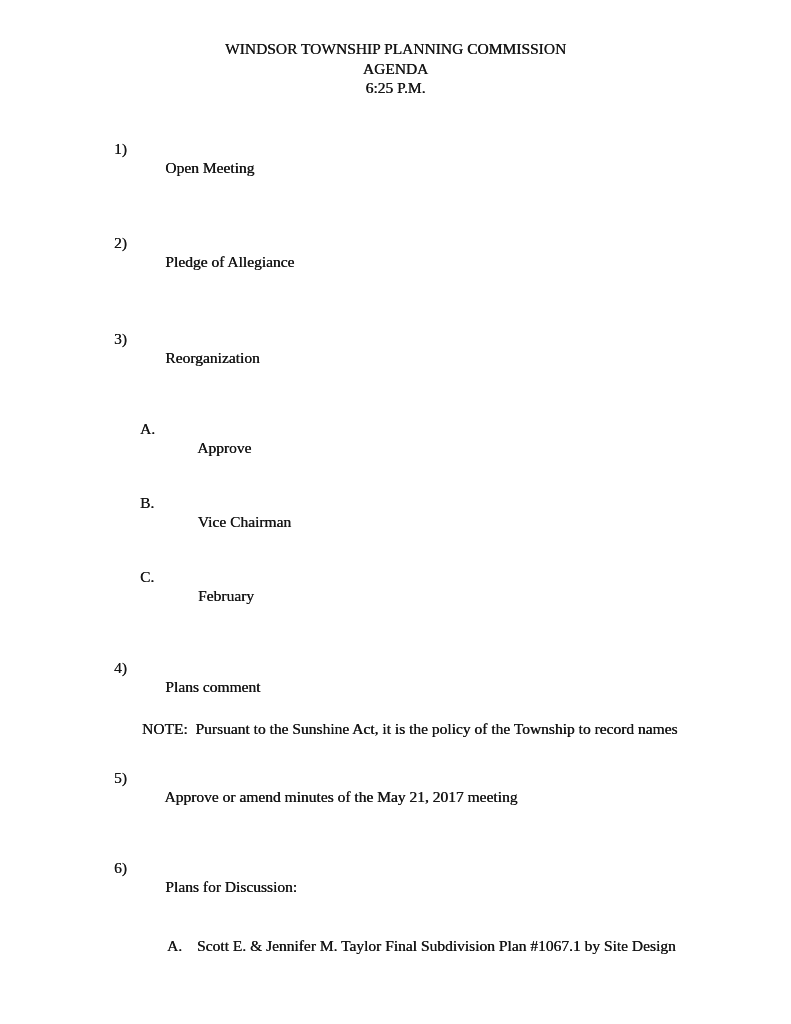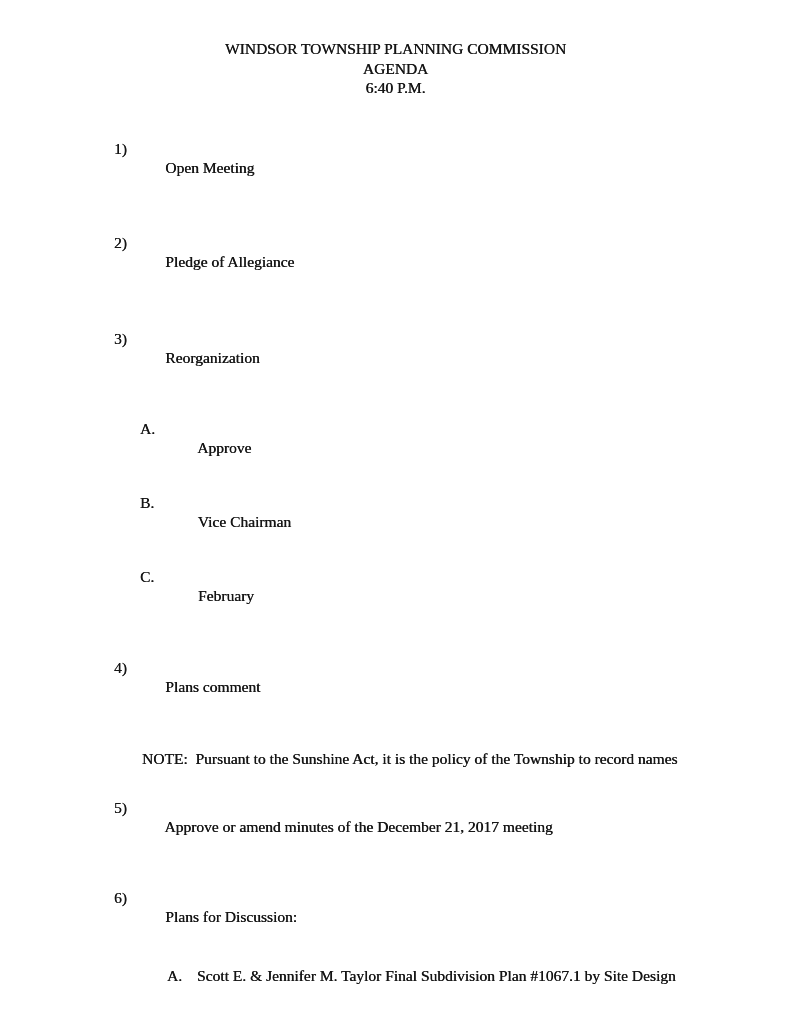--- a/index.html
+++ b/index.html
@@ -32,21 +32,21 @@
   .subplan.sp-6a{padding-left:197px;}  .sp-6a .letter{left:167px;}
 </style>
 </head>
 <body>
 
 <div class="doc">
 
   <header class="doc-header">
     <div class="t-line">WINDSOR TOWNSHIP PLANNING COMMISSION</div>
     <div class="t-line">AGENDA</div>
-    <div class="t-line">6:40 P.M.</div>
+    <div class="t-line">6:25 P.M.</div>
   </header>
 
   <main>
 
     <div class="item" style="margin-top:22px">
       <span class="num">1)</span>
       <span class="txt">Open Meeting</span>
     </div>
 
     <div class="item" style="margin-top:18px">
@@ -72,27 +72,27 @@
         <span class="letter">C.</span>
         <span>February</span>
       </div>
     </div>
 
     <div class="item" style="margin-top:15px">
       <span class="num">4)</span>
       <span class="txt">Plans comment</span>
     </div>
 
-    <div class="note" style="margin-top:34px">
+    <div class="note" style="margin-top:4px">
       <div class="n-line">NOTE:  Pursuant to the Sunshine Act, it is the policy of the Township to record names</div>
     </div>
 
     <div class="item" style="margin-top:10px">
       <span class="num">5)</span>
-      <span class="txt">Approve or amend minutes of the December 21, 2017 meeting</span>
+      <span class="txt">Approve or amend minutes of the May 21, 2017 meeting</span>
     </div>
 
     <div class="item" style="margin-top:14px">
       <span class="num">6)</span>
       <span class="txt">Plans for Discussion:</span>
     </div>
 
     <div class="subplan sp-6a" style="margin-top:21px">
       <span class="letter">A.</span>
       <div class="p-line">Scott E. &amp; Jennifer M. Taylor Final Subdivision Plan #1067.1 by Site Design</div>

